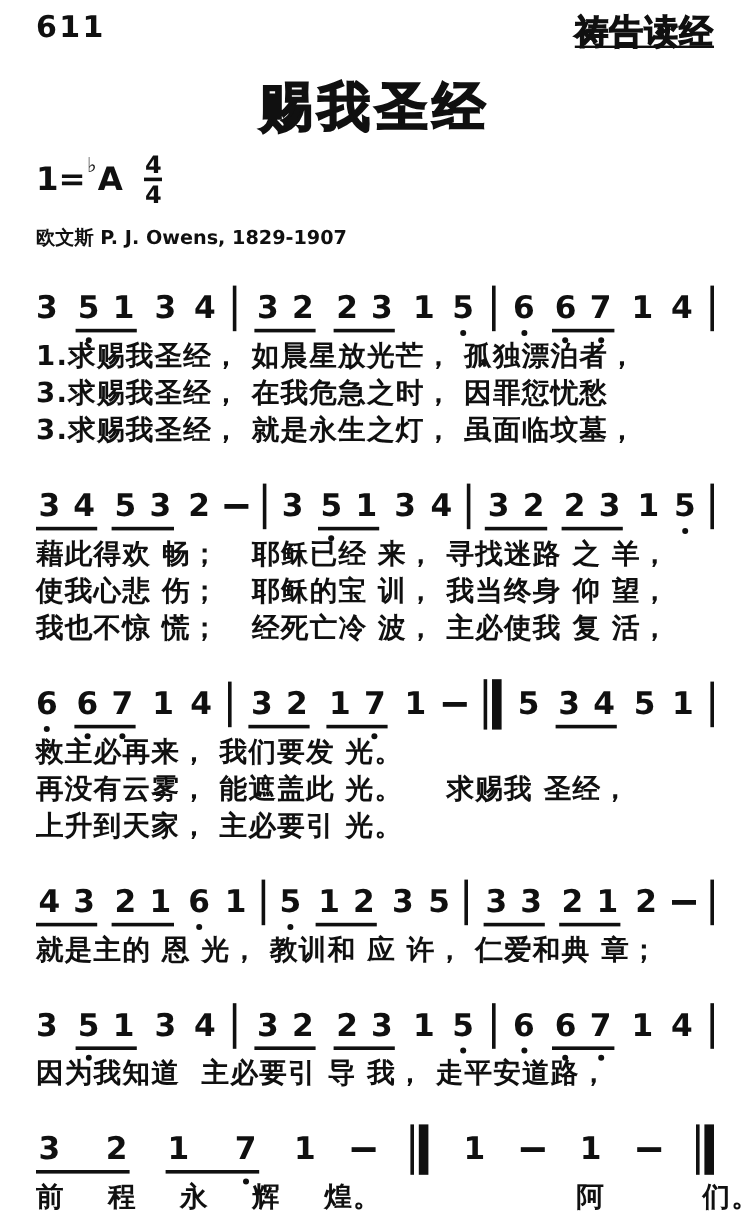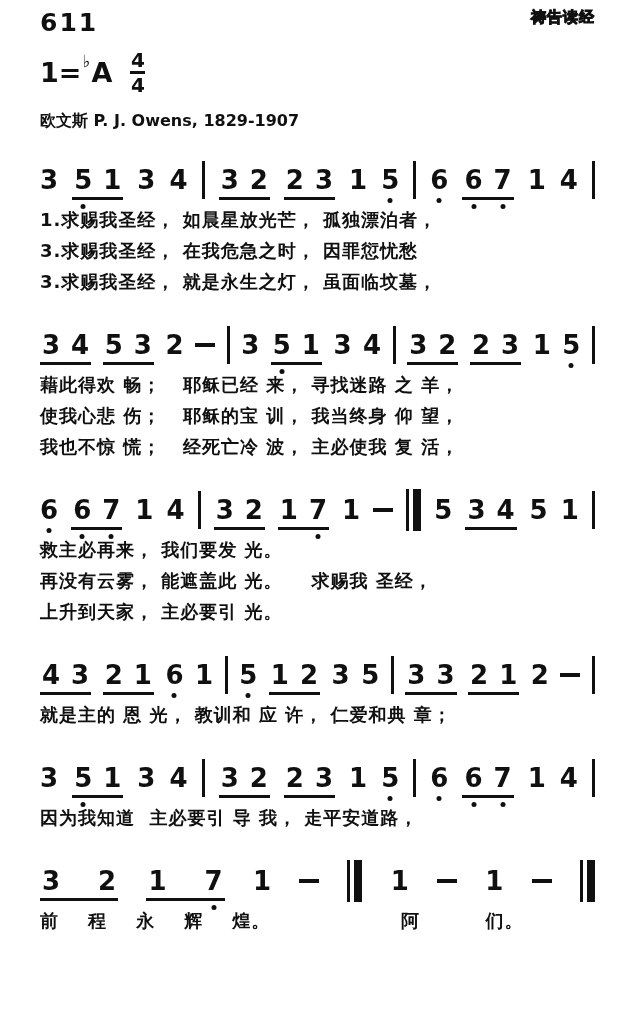--- a/index.html
+++ b/index.html
@@ -1,26 +1,26 @@
 <!DOCTYPE html>
 <html><head>
 <meta charset="utf-8">
 <style>
   html,body{margin:0;padding:0;background:#ffffff;}
   body{
     width:621px;height:1024px;overflow:hidden;
     color:#101010;
     font-family:"DejaVu Sans","Liberation Sans",sans-serif;
   }
-  .page{padding:8px 26px 0 40px;}
+  .page{padding:8px 26px 0 30px;}
 
   
   .header{display:flex;justify-content:space-between;align-items:flex-start;}
   .hymn-number{font-size:25px;font-weight:900;letter-spacing:2px;}
-  .category{font-size:15px;font-weight:900;-webkit-text-stroke:1px #101010;letter-spacing:1px;}
+  .category{font-size:28px;font-weight:900;-webkit-text-stroke:1px #101010;letter-spacing:1px;text-decoration:underline;}
 
   
   .title{
     text-align:center;font-size:44px;font-weight:900;margin-top:20px;
     -webkit-text-stroke:1.5px #101010;letter-spacing:4px;line-height:1.1;
   }
 
   
   .keyrow{margin-top:10px;display:flex;align-items:center;font-weight:bold;font-size:27px;height:50px;}
   .flat{font-size:17px;font-weight:bold;transform:translateY(-11px);margin:0 1px;}
@@ -42,34 +42,35 @@
   .beam .note .odot{bottom:-15px;}
   .notes-row.sparse .beam{gap:38px;}
   .barline{width:3px;height:38px;background:#101010;}
   .dbar{display:flex;gap:4px;align-items:center;}
   .dbar-thin{width:3px;height:42px;background:#101010;}
   .dbar-thick{width:8px;height:42px;background:#101010;}
   .dash{width:20px;height:4px;background:#101010;align-self:center;}
 
   
   .lyrics-row{
-    font-size:18px;font-weight:bold;line-height:30px;margin-top:1px;
+    font-size:23px;font-weight:bold;line-height:30px;margin-top:1px;
     white-space:pre;letter-spacing:1px;
   }
 </style>
 </head>
 <body>
 
 <div class="page">
 
   <div class="header">
     <span class="hymn-number">611</span>
     <span class="category">祷告读经</span>
   </div>
 
+  <div class="title">赐我圣经</div>
 
   <div class="keyrow">
     <span>1=</span>
     <span class="flat">♭</span>
     <span>A</span>
     <span class="meter">
       <span>4</span>
       <span class="fracbar"></span>
       <span>4</span>
     </span>

